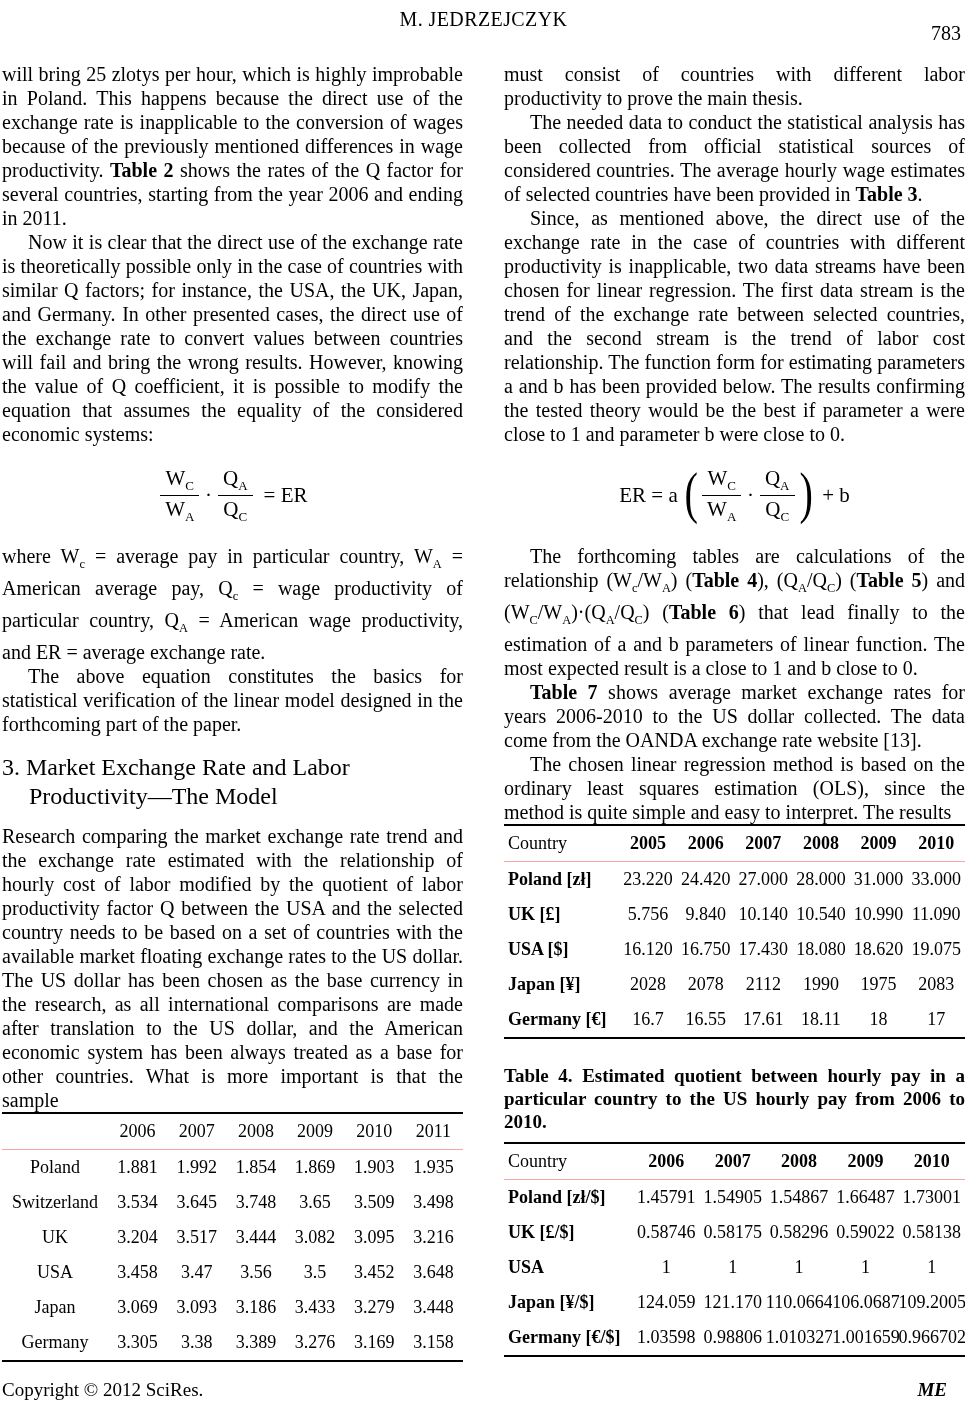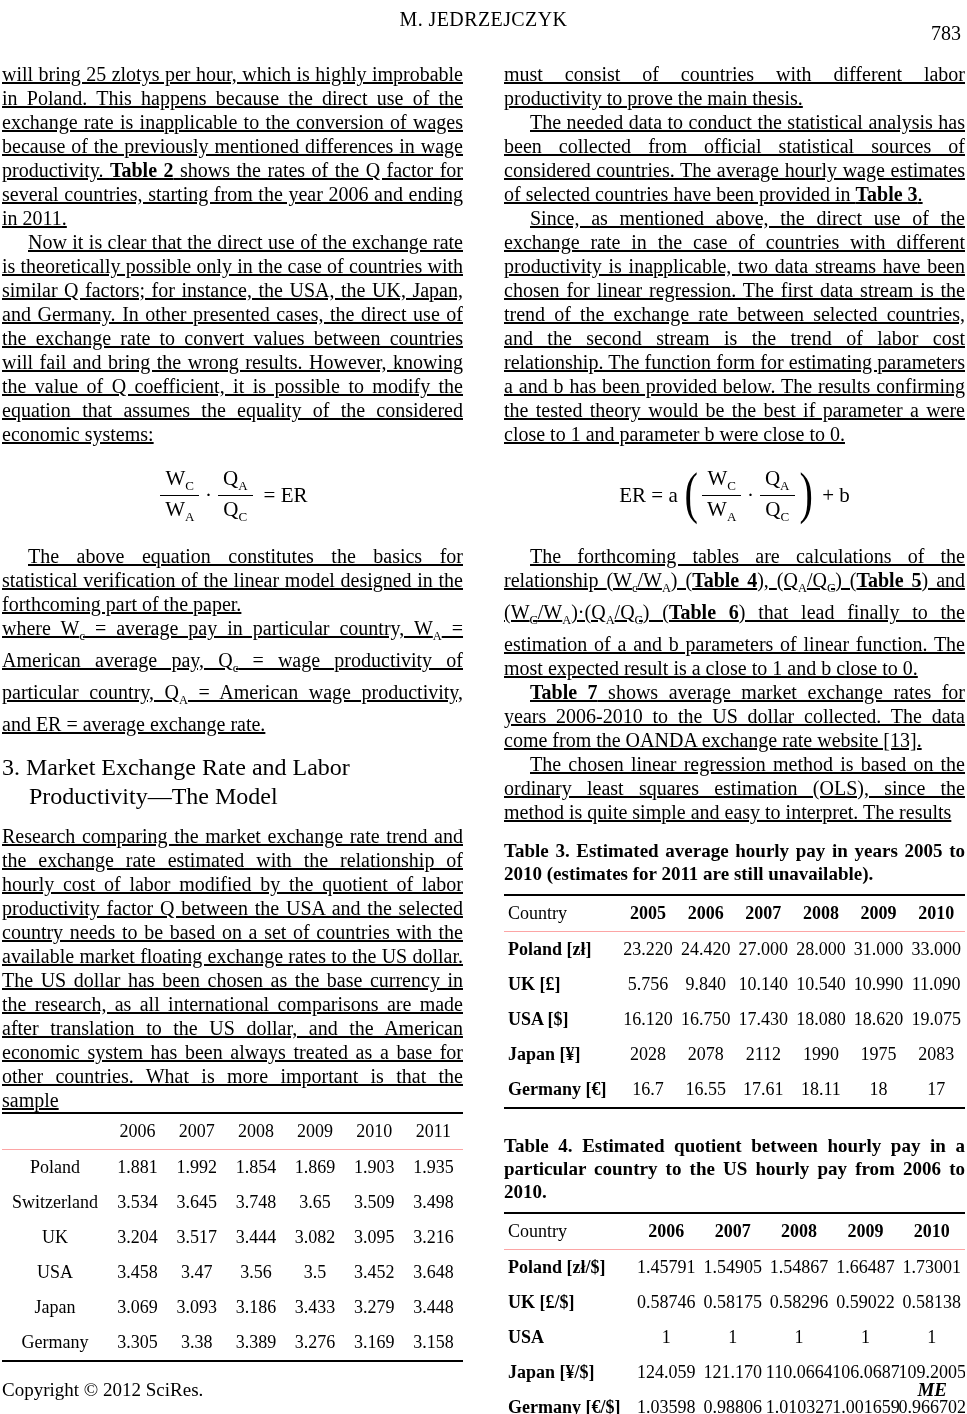--- a/index.html
+++ b/index.html
@@ -7,21 +7,21 @@
     position:relative; width:967px; height:1414px; background:#fff; color:#000;
     font-family:"Liberation Serif","DejaVu Serif",serif; font-size:20px; overflow:hidden;
   }
   
   .page-header {position:relative; height:36px; padding-top:8px;}
   .author {position:absolute; left:0; right:0; top:8px; text-align:center; font-size:20px; letter-spacing:0.4px;}
   .pagenum {position:absolute; right:6px; top:22px; font-size:20px;}
   
   .columns {display:flex; gap:41px; padding:0 2px; margin-top:18px;}
   .col {width:461px;}
-  p.body {margin:0; text-align:justify; line-height:24px; font-size:20px;text-decoration:underline;}
+  p.body {margin:0; text-align:justify; line-height:24px; font-size:20px;}
   p.indent {text-indent:26px;}
   sub {font-size:0.62em;}
   
   .equation {display:flex; justify-content:center; align-items:center; margin:13px 0; font-size:21px; min-height:72px;}
   .frac {display:inline-flex; flex-direction:column; align-items:center; margin:0 3px; line-height:1.18; text-align:left;}
   .frac .num {border-bottom:1.4px solid #000; padding:0 5px 1px;}
   .frac .den {padding-top:1px;}
   .op {margin:0 3px;}
   .eq-lhs {margin-right:5px;}
   .eq-rhs {margin-left:8px;}
@@ -71,22 +71,22 @@
           <span class="den"><span>W<sub>A</sub></span></span>
         </span>
         <span class="op">·</span>
         <span class="frac">
           <span class="num"><span>Q<sub>A</sub></span></span>
           <span class="den"><span>Q<sub>C</sub></span></span>
         </span>
         <span class="eq-rhs">= ER</span>
       </div>
 
+      <p class="body"><span>where W<sub>c</sub></span><span> = average pay in particular country, W<sub>A</sub></span><span> = American average pay, Q<sub>c</sub></span><span> = wage productivity of particular country, Q<sub>A</sub></span><span> = American wage productivity, and ER = average exchange rate.</span></p>
       <p class="body indent"><span>The above equation constitutes the basics for statistical verification of the linear model designed in the forthcoming part of the paper.</span></p>
-      <p class="body"><span>where W<sub>c</sub></span><span> = average pay in particular country, W<sub>A</sub></span><span> = American average pay, Q<sub>c</sub></span><span> = wage productivity of particular country, Q<sub>A</sub></span><span> = American wage productivity, and ER = average exchange rate.</span></p>
 
       <h2 class="section">
         <span class="h-line1">3. Market Exchange Rate and Labor</span>
         <span class="h-line2">Productivity—The Model</span>
       </h2>
 
       <p class="body"><span>Research comparing the market exchange rate trend and the exchange rate estimated with the relationship of hourly cost of labor modified by the quotient of labor productivity factor Q between the USA and the selected country needs to be based on a set of countries with the available market floating exchange rates to the US dollar. The US dollar has been chosen as the base currency in the research, as all international comparisons are made after translation to the US dollar, and the American economic system has been always treated as a base for other countries. What is more important is that the sample</span></p>
 
       <table class="paper t2">
         <colgroup>
@@ -180,21 +180,20 @@
           <span class="den"><span>Q<sub>C</sub></span></span>
         </span>
         <span class="bigparen">)</span>
         <span class="eq-rhs">+ b</span>
       </div>
 
       <p class="body indent"><span>The forthcoming tables are calculations of the relationship </span><span>(W<sub>c</sub></span><span>/W<sub>A</sub></span><span>) (</span><span style="font-weight: bold;">Table 4</span><span>), </span><span>(Q<sub>A</sub></span><span>/Q<sub>C</sub></span><span>) (</span><span style="font-weight: bold;">Table 5</span><span>) and </span><span>(W<sub>C</sub></span><span>/W<sub>A</sub></span><span>)·(Q<sub>A</sub></span><span>/Q<sub>C</sub></span><span>) (</span><span style="font-weight: bold;">Table 6</span><span>) that lead finally to the estimation of a and b parameters of linear function. The most expected result is a close to 1 and b close to 0.</span></p>
       <p class="body indent"><span style="font-weight: bold;">Table 7</span><span> shows average market exchange rates for years 2006-2010 to the US dollar collected. The data come from the OANDA exchange rate website [13].</span></p>
       <p class="body indent"><span>The chosen linear regression method is based on the ordinary least squares estimation (OLS), since the method is quite simple and easy to interpret. The results</span></p>
 
-      <div class="caption">Table 3. Estimated average hourly pay in years 2005 to 2010 (estimates for 2011 are still unavailable).</div>
       <table class="paper t3">
         <colgroup>
             <col class="c0">
           </colgroup>
       <thead>
             <tr>
               <th class="rowlabel">Country</th>
               <th>2005</th>
               <th>2006</th>
               <th>2007</th>

